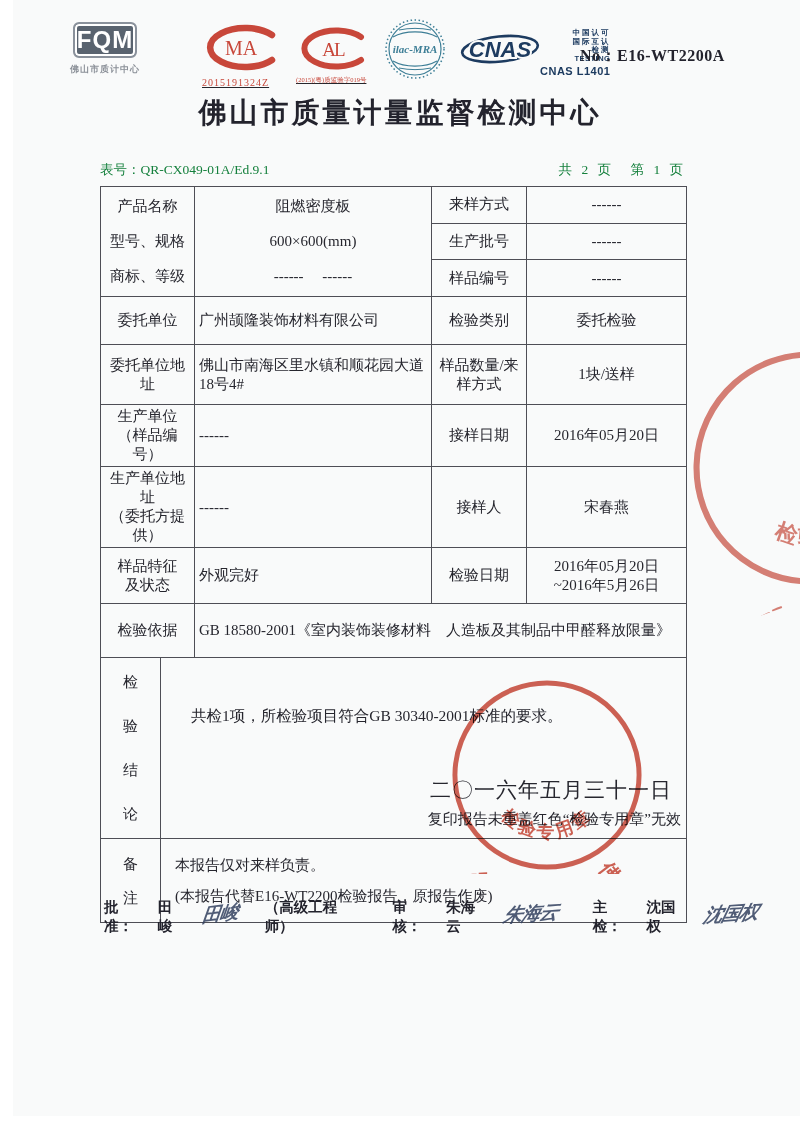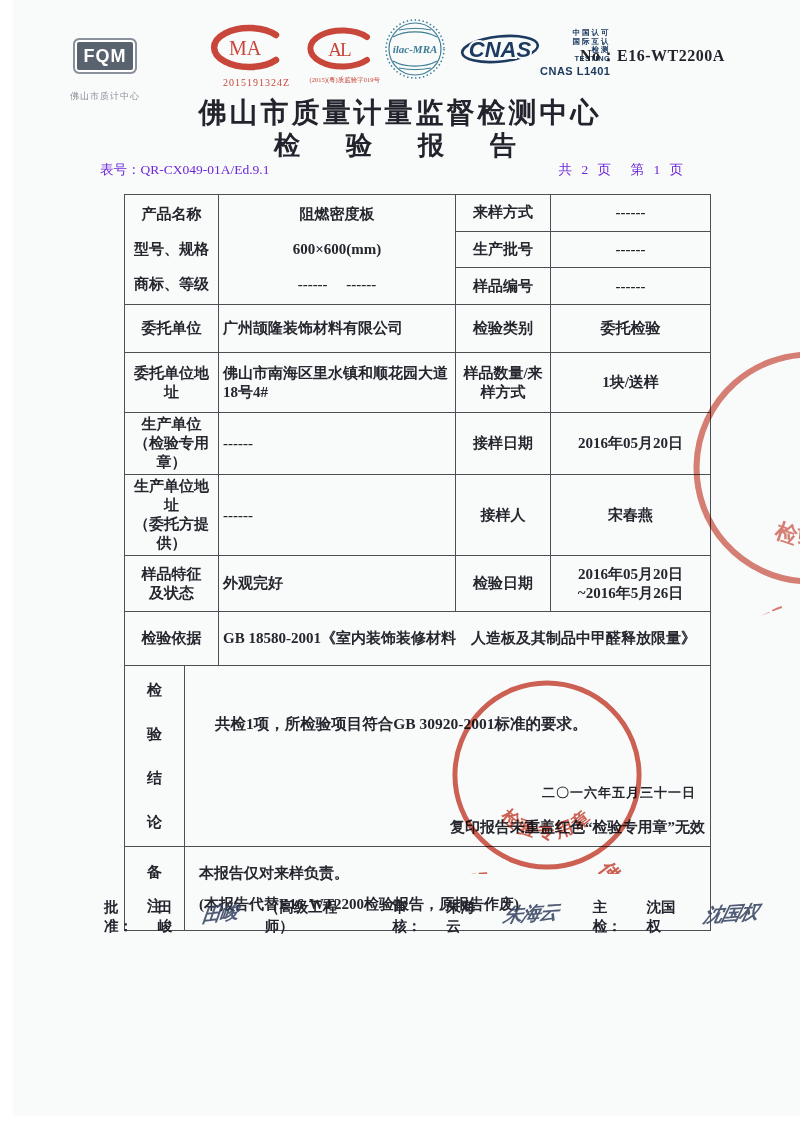--- a/index.html
+++ b/index.html
@@ -3,65 +3,65 @@
 <meta charset="utf-8">
 <style>
   * { margin:0; padding:0; box-sizing:border-box; }
   html,body { width:800px; background:#ffffff; }
   body { font-family:"Liberation Serif","DejaVu Serif",serif; color:#26262c; }
   .page { position:relative; width:800px; height:1124px; overflow:hidden; background:#ffffff; }
   .paper { position:absolute; left:13px; top:0; right:0; bottom:8px; background:#f9fafa; }
 
   
   .fqm { position:absolute; left:60px; top:22px; width:90px; text-align:center; }
-  .fqm-box { width:64px; height:36px; margin:16px auto; background:#59636f; color:#fff;
+  .fqm-box { width:64px; height:36px; margin:0 auto; background:#59636f; color:#fff;
              border:2px solid #8a919b; border-radius:6px; box-shadow:inset 0 0 0 2px #fff;
              font-family:"Liberation Sans","DejaVu Sans",sans-serif; font-weight:bold;
-             font-size:18px; line-height:32px; letter-spacing:1px; }
-  .fqm-cap { margin-top:5px; font-size:9px; font-weight:normal; color:#8b9098; letter-spacing:1px; }
-
-  .mark { position:absolute; text-align:right; }
+             font-size:24px; line-height:32px; letter-spacing:1px; }
+  .fqm-cap { margin-top:5px; font-size:9px; font-weight:bold; color:#8b9098; letter-spacing:1px; }
+
+  .mark { position:absolute; text-align:left;text-decoration:underline; }
   .cma { left:202px; top:24px; width:88px; }
   .cal { left:296px; top:27px; width:84px; }
   .mark-cap { font-size:10px; color:#c8473a; letter-spacing:1px; margin-top:1px; font-family:"Liberation Serif",serif; }
   .cal .mark-cap { font-size:6.5px; letter-spacing:0; }
   .ilac { position:absolute; left:383px; top:17px; }
   .cnas { position:absolute; left:460px; top:30px; }
   .cnas-side { position:absolute; left:540px; top:29px; font-family:"Liberation Sans","DejaVu Sans",sans-serif;text-align:right; }
   .cnas-side .ln { font-size:7.5px; color:#1d3b60; font-weight:bold; letter-spacing:2px; line-height:8.5px; }
   .cnas-side .ln-en { letter-spacing:.5px; }
   .cnas-sub { font-size:11px; color:#1d3b60; font-weight:bold; margin-top:2px; letter-spacing:.5px; }
   .report-no { position:absolute; left:580px; top:46px; font-size:16px; font-weight:bold; color:#23232d; letter-spacing:.5px; }
 
   
   .org-title { position:absolute; left:0; top:94px; width:800px; text-align:center;
                font-size:28px; font-weight:bold; letter-spacing:3px; color:#23232d; }
   .doc-title { position:absolute; left:0; top:128px; width:800px; text-align:center;
                font-size:26px; font-weight:bold; letter-spacing:10px; color:#23232d; }
 
   .meta-row { position:absolute; left:100px; top:161px; width:586px; display:flex;
-              justify-content:space-between; font-size:13.5px; color:#6d28d9; }
+              justify-content:space-between; font-size:13.5px; color:#15803d; }
   .meta-row .pages { letter-spacing:3px; }
 
   
-  table.report { position:absolute; left:100px; top:194px; width:586px; border-collapse:collapse;
-                 table-layout:fixed; font-size:15px; font-weight:bold; color:#26262e;margin-left:24px; }
+  table.report { position:absolute; left:100px; top:186px; width:586px; border-collapse:collapse;
+                 table-layout:fixed; font-size:15px; font-weight:normal; color:#26262e; }
   table.report td { border:1.4px solid #4e4e55; padding:2px 4px; vertical-align:middle; }
   td.lbl { text-align:center; }
   td.val-l { text-align:left; padding-left:12px; }
   td.val-c { text-align:center; }
   .pre { white-space:pre-line; }
   .prod-lines { line-height:35px; text-align:center; white-space:pre-line; }
   td.vlab { text-align:center; }
   .vtext { width:1.1em; margin:0 auto; word-break:break-all; text-align:center; }
   .vtext.conc { line-height:44px; }
   .vtext.rem { line-height:34px; }
   td.conc-cell { position:relative; padding:0; }
   .conc-text { position:absolute; left:30px; top:48px; font-size:15.5px; }
-  .conc-date { position:absolute; right:14px; top:118px; font-size:13px; letter-spacing:1px; }
+  .conc-date { position:absolute; right:14px; top:118px; font-size:21px; letter-spacing:1px; }
   .conc-note { position:absolute; right:5px; top:152px; font-size:15px; }
   .rem-lines { line-height:31px; text-align:left; padding-left:10px; }
 
   
   .sign-row { position:absolute; left:104px; top:898px; width:660px; font-size:14.5px;
               font-weight:bold; color:#23232d; display:flex; align-items:center;gap:13px; }
   .sig { font-size:19px; font-weight:bold; font-style:italic; color:#33415f; opacity:.85;
          transform:rotate(-7deg) skewX(-14deg); display:inline-block; margin:0 6px 6px 4px;
          letter-spacing:-1px; white-space:nowrap; }
   .sig2 { transform:rotate(-4deg) skewX(-18deg); }
@@ -128,21 +128,20 @@
     <div class="ln">中国认可</div>
     <div class="ln">国际互认</div>
     <div class="ln">检测</div>
     <div class="ln ln-en">TESTING</div>
     <div class="cnas-sub">CNAS L1401</div>
   </div>
 
   <div class="report-no"><span>No：</span><span>E16-WT2200A</span></div>
 
   <div class="org-title">佛山市质量计量监督检测中心</div>
-  <div class="doc-title">检　验　报　告</div>
 
   <div class="meta-row">
     <span class="formno">表号：QR-CX049-01A/Ed.9.1</span>
     <span class="pages">共 2 页　第 1 页</span>
   </div>
 
   <table class="report">
     <colgroup>
         <col style="width:60px">
         <col style="width:34px">
@@ -180,21 +179,21 @@
       <td class="val-c">委托检验</td>
     </tr>
     <tr style="height:60px">
       <td class="lbl" colspan="2">委托单位地址</td>
       <td class="val-l">佛山市南海区里水镇和顺花园大道18号4#</td>
       <td class="lbl pre">样品数量/来样方式</td>
       <td class="val-c">1块/送样</td>
     </tr>
     <tr style="height:54px">
       <td class="lbl pre" colspan="2">生产单位
-（检验专用章）</td>
+（样品编号）</td>
       <td class="val-l">------</td>
       <td class="lbl">接样日期</td>
       <td class="val-c">2016年05月20日</td>
     </tr>
     <tr style="height:55px">
       <td class="lbl pre" colspan="2">生产单位地址
 （委托方提供）</td>
       <td class="val-l">------</td>
       <td class="lbl">接样人</td>
       <td class="val-c">宋春燕</td>
@@ -209,21 +208,21 @@
     </tr>
     <tr style="height:54px">
       <td class="lbl" colspan="2">检验依据</td>
       <td class="val-l" colspan="3" style="line-height:27px">GB 18580-2001《室内装饰装修材料　人造板及其制品中甲醛释放限量》</td>
     </tr>
     <tr style="height:178px">
       <td class="vlab">
             <div class="vtext conc">检验结论</div>
           </td>
       <td class="conc-cell" colspan="4">
-        <div class="conc-text">共检1项，所检验项目符合GB 30920-2001标准的要求。</div>
+        <div class="conc-text">共检1项，所检验项目符合GB 30340-2001标准的要求。</div>
         <div class="conc-date">二〇一六年五月三十一日</div>
         <div class="conc-note">复印报告未重盖红色“检验专用章”无效</div>
       </td>
     </tr>
     <tr style="height:84px">
       <td class="vlab">
             <div class="vtext rem">备注</div>
           </td>
       <td colspan="4">
             <div class="rem-lines pre">本报告仅对来样负责。

